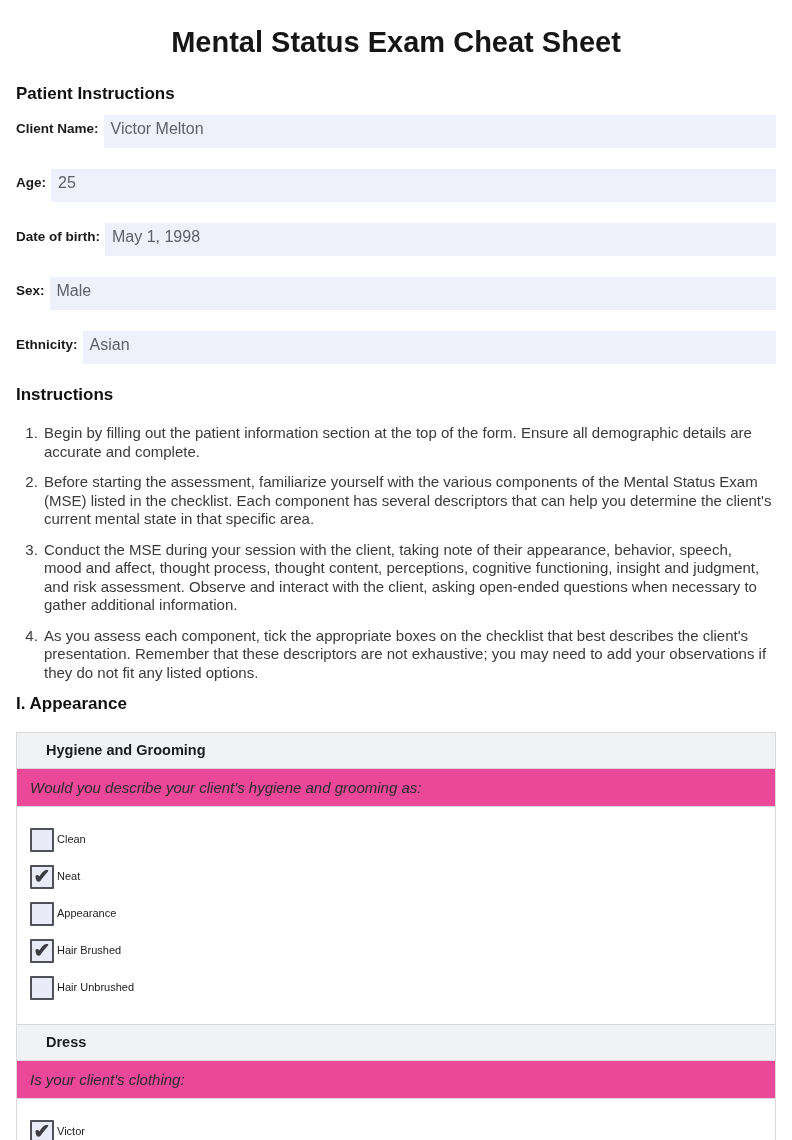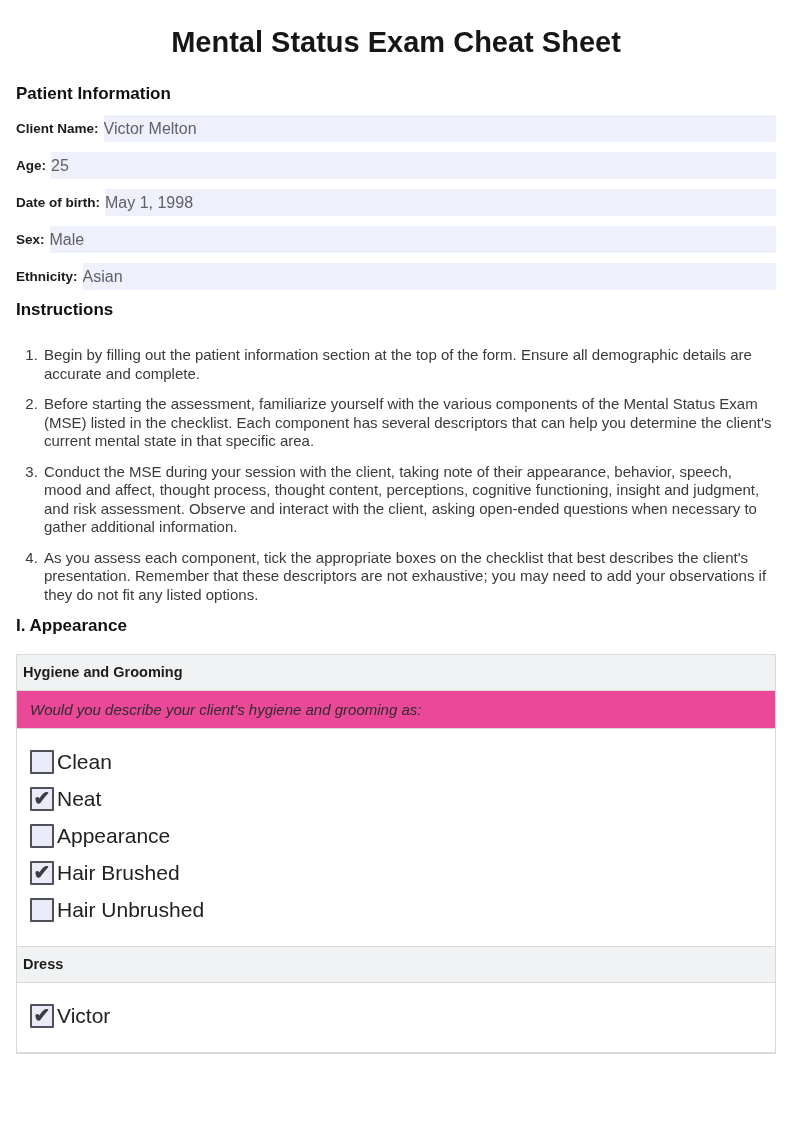--- a/index.html
+++ b/index.html
@@ -40,63 +40,64 @@
     font-weight: bold;
     color: #111111;
   }
   h2.instructions-heading { margin-top: 10px; }
   h2.appearance-heading { margin-top: 10px; }
 
   .fields { margin: 11px 16px 0 16px; }
   .field-row {
     display: flex;
     align-items: stretch;
-    height: 27px;
-    margin-bottom: 10px;
+    height: 33px;
+    margin-bottom: 21px;
   }
   .field-label {
     font-size: 13.5px;
     font-weight: bold;
     color: #1a1a1a;
     line-height: 27px;
     padding-right: 5px;
     white-space: nowrap;
     background: #ffffff;
   }
   .field-input {
     flex: 1;
     background: var(--field-bg);
     line-height: 27px;
+    padding-left: 7px;
     overflow: hidden;
   }
   .field-value {
     font-size: 16px;
     color: var(--value-color);
     line-height: 27px;
   }
 
   ol.instructions-list {
-    margin: 26px 20px 0 0;
+    margin: 19px 20px 0 0;
     padding-left: 42px;
   }
   ol.instructions-list li {
     font-size: 15px;
     line-height: 18.5px;
     color: var(--body-text);
     margin-bottom: 12px;
     padding-left: 2px;
   }
 
   .mse-table {
     margin: 18px 16px 0 16px;
     border: 1px solid var(--table-border);
   }
   .sec-header {
     background: var(--header-bg);
-    padding: 8px 6px;
+    padding: 8px 29px;
     font-size: 14.5px;
     line-height: 19px;
     font-weight: bold;
     color: #1c1c1c;
     border-bottom: 1px solid var(--table-border);
   }
   .sec-question {
     padding: 9px 13px;
     font-size: 15px;
     line-height: 19px;
@@ -129,34 +130,34 @@
     cursor: pointer;
   }
   .checkmark {
     font-size: 20px;
     font-weight: bold;
     color: var(--check-color);
     line-height: 20px;
     margin-top: -2px;
   }
   .option-label {
-    font-size: 21px;
+    font-size: 11px;
     line-height: 19px;
     color: #222222;
     margin-top: 2px;
   }
 </style>
 </head>
 <body>
 
 <div class="page">
 
   <h1 class="title">Mental Status Exam Cheat Sheet</h1>
 
-  <h2 class="section-heading">Patient Information</h2>
+  <h2 class="section-heading">Patient Instructions</h2>
 
   <div class="fields">
   <div class="field-row">
     <label class="field-label">Client Name:</label>
     <div class="field-input">
       <span class="field-value">Victor Melton</span>
     </div>
   </div>
 
   <div class="field-row">
@@ -232,20 +233,21 @@
 
   <div class="option">
     <span class="checkbox"></span>
     <span class="option-label">Hair Unbrushed</span>
   </div>
 </div>
   </div>
 
   <div class="mse-section">
     <div class="sec-header">Dress</div>
+    <div class="sec-question">Is your client's clothing:</div>
     <div class="sec-options">
   <div class="option">
     <span class="checkbox checked">
               <span class="checkmark">✔</span>
             </span>
     <span class="option-label">Victor</span>
   </div>
 </div>
   </div>
 </div>

